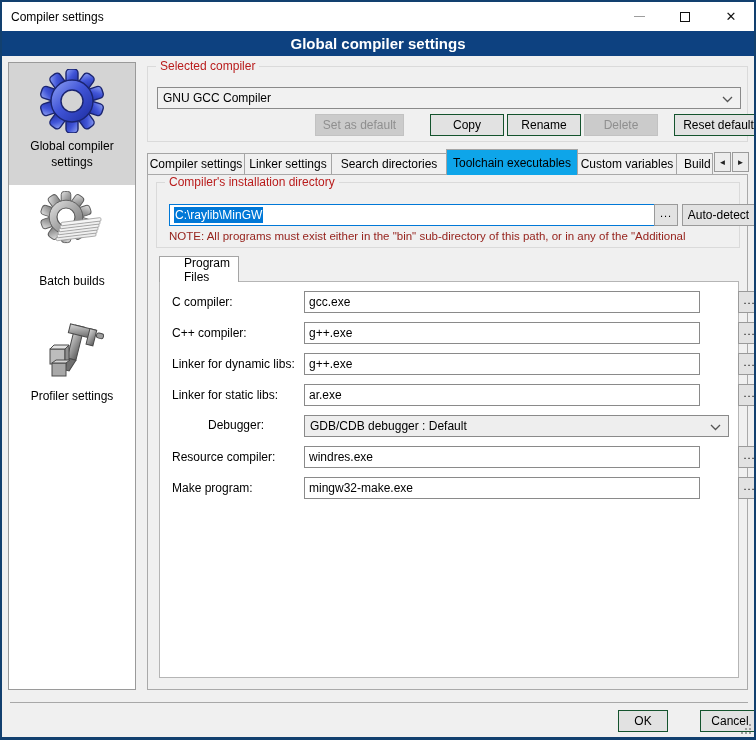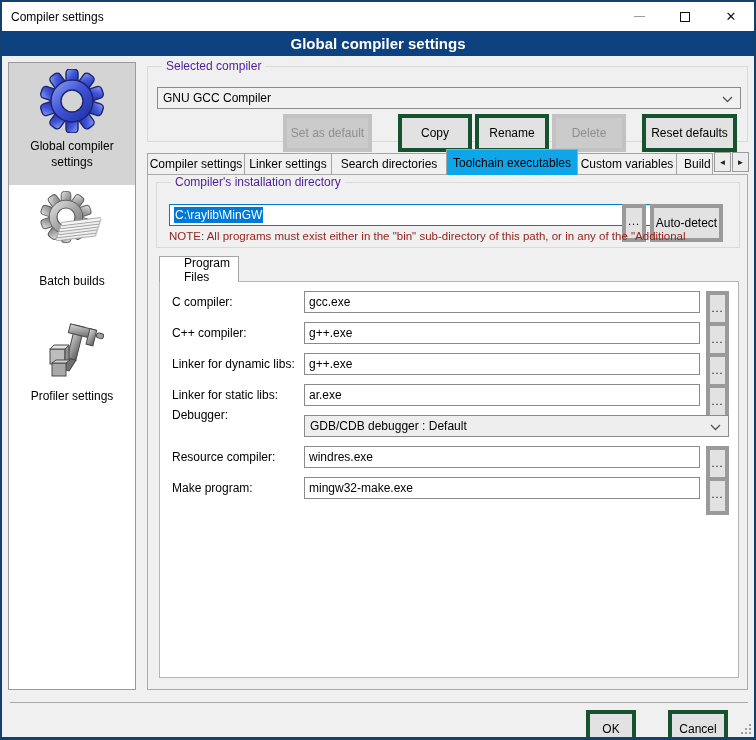--- a/index.html
+++ b/index.html
@@ -23,24 +23,24 @@
   
   .sidebar { position:absolute; left:6px; top:60px; width:128px; height:628px; background:#fff; border:1px solid #9a9a9a; }
   .side-item { width:100%; display:flex; flex-direction:column; align-items:center; padding-top:6px; }
   .side-item .icon64 { width:64px; height:64px; }
   .side-item .cap { font-size:12px; color:#000; text-align:center; line-height:1.35; margin-top:5px; padding:0 4px; }
   .side-item.sel { background:#d4d4d4; }
   .s1 { height:122px; } .s2 { height:112px; } .s3 { height:128px; }
   .s3 .cap { margin-top:18px; }
   
   .groupbox { position:absolute; border:1px solid #dadada; }
-  .legend { position:absolute; top:-8px; left:14px; background:#f0f0f0; padding:0 4px; font-size:12px; color:#4c1d95; }
-  
-  .btn { position:absolute; height:38px; background:#e2e2e2; border:4px solid #14532d; font-size:12px; color:#000;
-         display:flex; align-items:center; justify-content:center; }
+  .legend { position:absolute; top:-8px; left:8px; background:#f0f0f0; padding:0 4px; font-size:12px; color:#b91c1c; }
+  
+  .btn { position:absolute; height:22px; background:#e2e2e2; border:1px solid #14532d; font-size:12px; color:#000;
+         display:flex; align-items:center; justify-content:center;margin-left:32px; }
   .btn.light { border-color:#9a9a9a; }
   .btn.disabled { background:#cbcbcb; color:#8f8f8f; border-color:#c2c2c2; }
   .combo { position:absolute; height:22px; background:#f1f1f1; border:1px solid #8a8a8a; font-size:12px;
            display:flex; align-items:center; padding:0 22px 0 5px; }
   .combo .chev { position:absolute; right:7px; top:8px; }
   .textbox { position:absolute; height:22px; background:#fff; border:1px solid #8a8a8a; font-size:12px;
              display:flex; align-items:center; padding-left:4px; white-space:nowrap; overflow:hidden; }
   .textbox.focused { border:1px solid #0078d7; }
   .seltext { background:#0078d7; color:#fff; padding:1px 1px; }
   .browse { font-size:11px; letter-spacing:1px; padding-bottom:5px; }
@@ -231,21 +231,21 @@
     <div class="btn light browse" style="left:546px; top:40px; width:23px;">...</div>
 
     <div class="rowlabel" style="top:75px;">Linker for dynamic libs:</div>
     <div class="textbox" style="left:144px; top:71px; width:396px;">g++.exe</div>
     <div class="btn light browse" style="left:546px; top:71px; width:23px;">...</div>
 
     <div class="rowlabel" style="top:106px;">Linker for static libs:</div>
     <div class="textbox" style="left:144px; top:102px; width:396px;">ar.exe</div>
     <div class="btn light browse" style="left:546px; top:102px; width:23px;">...</div>
 
-    <div class="rowlabel" style="top:126px;">Debugger:</div>
+    <div class="rowlabel" style="top:136px;margin-left:36px;">Debugger:</div>
     <div class="combo" style="left:144px; top:133px; width:425px; background:#eeeeee;">
       <span>GDB/CDB debugger : Default</span>
       <svg class="chev" width="11" height="7" viewBox="0 0 11 7">
         <path d="M1 1 L5.5 5.5 L10 1" fill="none" stroke="#555" stroke-width="1.3"></path>
       </svg>
     </div>
 
     <div class="rowlabel" style="top:168px;">Resource compiler:</div>
     <div class="textbox" style="left:144px; top:164px; width:396px;">windres.exe</div>
     <div class="btn light browse" style="left:546px; top:164px; width:23px;">...</div>

